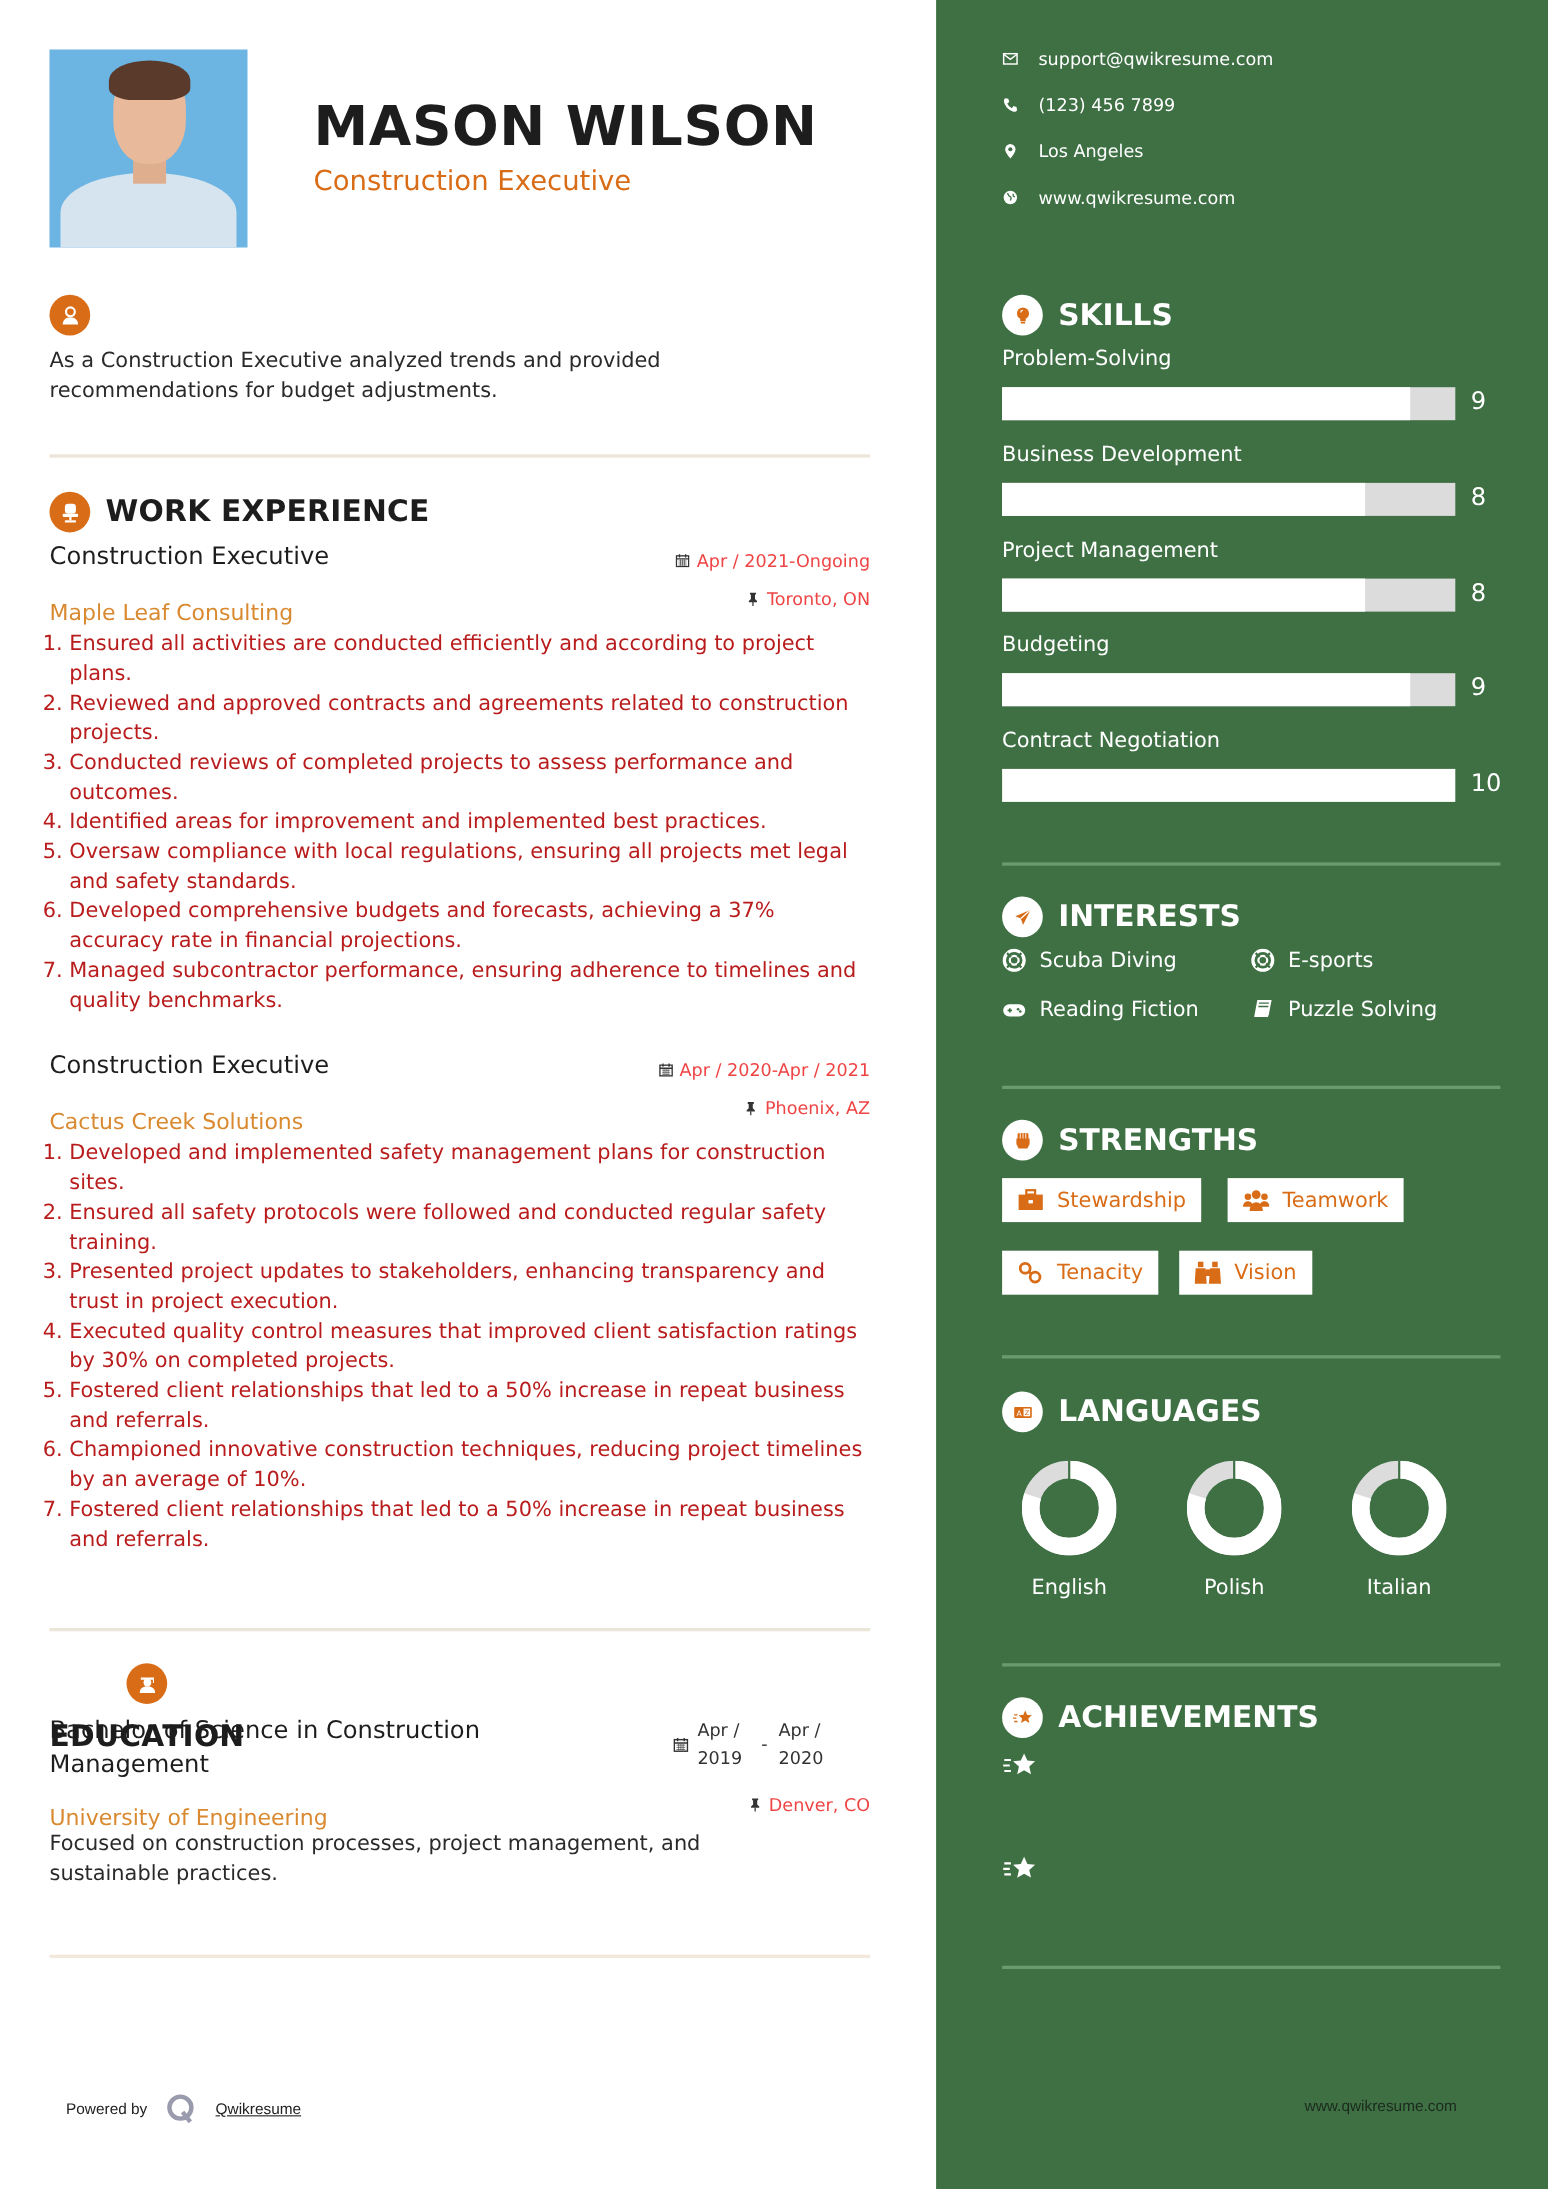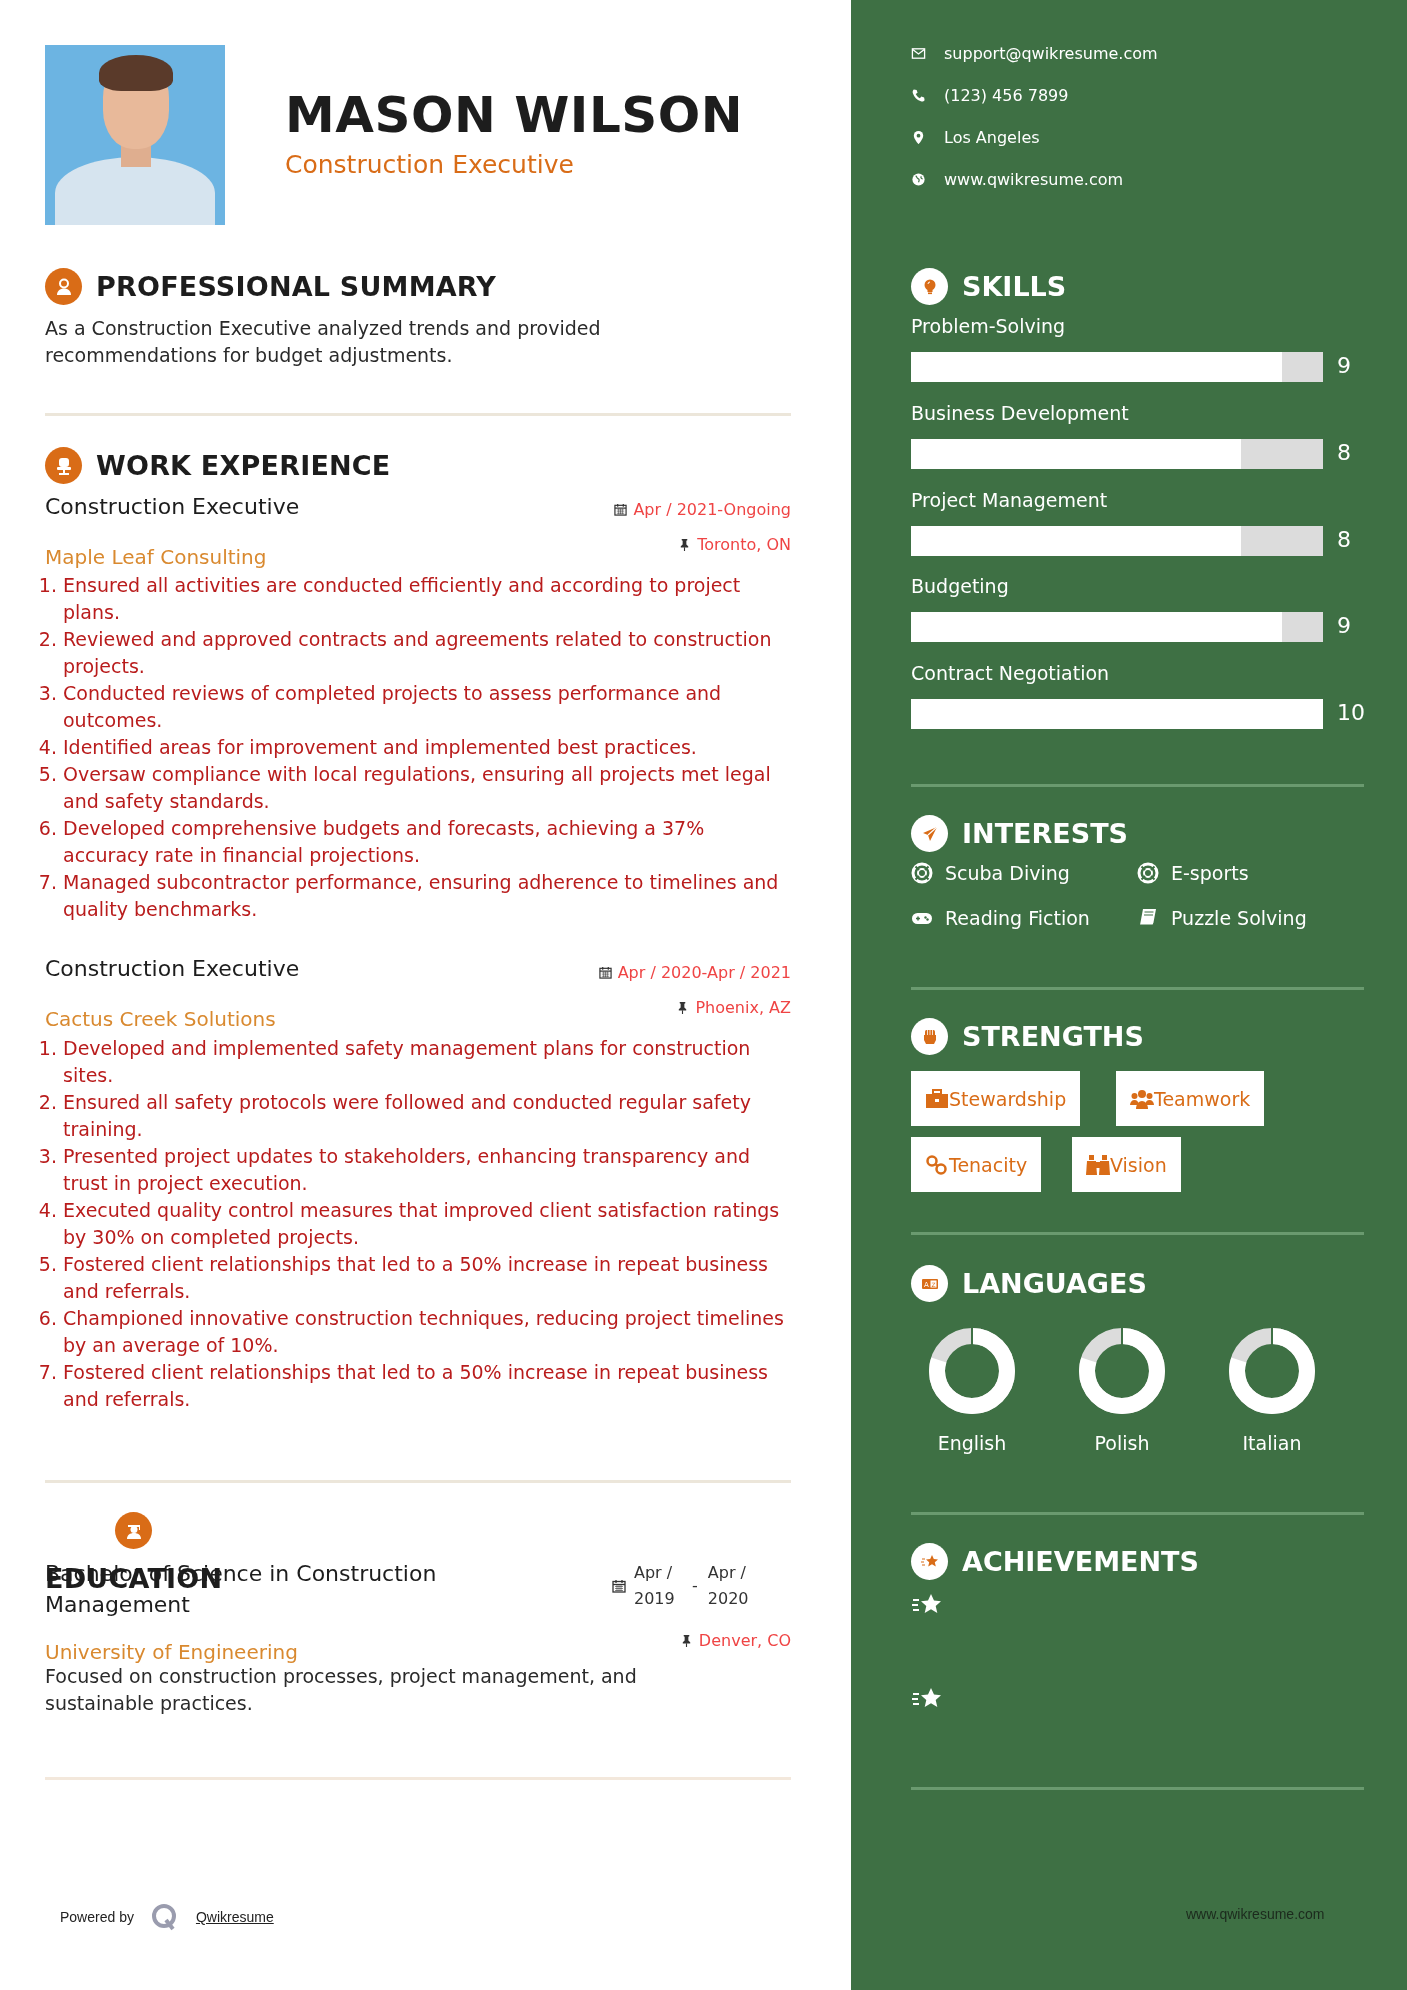--- a/index.html
+++ b/index.html
@@ -47,21 +47,21 @@
   .skill-label { font-size: 19px; color: #ffffff; }
   .bar { width: 412px; height: 30px; background: #dcdcdc; }
   .bar .fill { height: 100%; background: #ffffff; }
   .bar-num { font-size: 22px; color: #ffffff; }
 
   .divider-r { left: 911px; width: 453px; height: 3px; background: #6a9a6f; }
 
   .interest { display: flex; align-items: center; gap: 12px; color: #ffffff; font-size: 19px; }
   .interest svg { width: 22px; height: 22px; }
 
-  .chip { background: #ffffff; display: flex; align-items: center; gap: 0; padding: 0 14px; height: 55px; color: #d96c17; font-size: 19px; }
+  .chip { background: #ffffff; display: flex; align-items: center; gap: 12px; padding: 0 14px; height: 40px; color: #d96c17; font-size: 19px; }
   .chip svg { width: 24px; height: 22px; }
 
   .lang-label { font-size: 19px; color: #ffffff; text-align: center; width: 110px; }
 
   .ach { display: flex; gap: 14px; color: #ffffff; font-size: 19px; line-height: 27px; }
   .ach svg { width: 34px; height: 30px; flex-shrink: 0; margin-top: 2px; }
 
   .footer-left { left: 60px; top: 1902px; display: flex; align-items: center; gap: 16px; font-size: 14px; color: #222; font-family: "Liberation Sans", sans-serif; }
   .footer-left .q { width: 30px; height: 30px; }
   .footer-left a { color: #222; text-decoration: underline; }
@@ -80,21 +80,20 @@
 <div class="abs name">MASON WILSON</div>
 <div class="abs role">Construction Executive</div>
 
 <div class="abs sec-head" style="left:45px; top:268px;">
   <div class="sec-icon">
     <svg viewBox="0 0 20 20">
         <circle cx="10" cy="6.5" r="4" fill="none" stroke="#fff" stroke-width="2"></circle>
         <path d="M3 18c0-4 3-6.5 7-6.5s7 2.5 7 6.5z" fill="#fff"></path>
       </svg>
   </div>
-  <div class="sec-title">PROFESSIONAL SUMMARY</div>
 </div>
 <div class="abs para" style="left:45px; top:315px; width:700px;">As a Construction Executive analyzed trends and provided recommendations for budget adjustments.</div>
 <div class="abs divider-l" style="top:413px;"></div>
 
 <div class="abs sec-head" style="left:45px; top:447px;">
   <div class="sec-icon">
     <svg viewBox="0 0 20 20">
         <rect x="5" y="2" width="10" height="9" rx="3" fill="#fff"></rect>
         <rect x="3" y="11" width="14" height="3" rx="1" fill="#fff"></rect>
         <rect x="9" y="14" width="2" height="3" fill="#fff"></rect>

